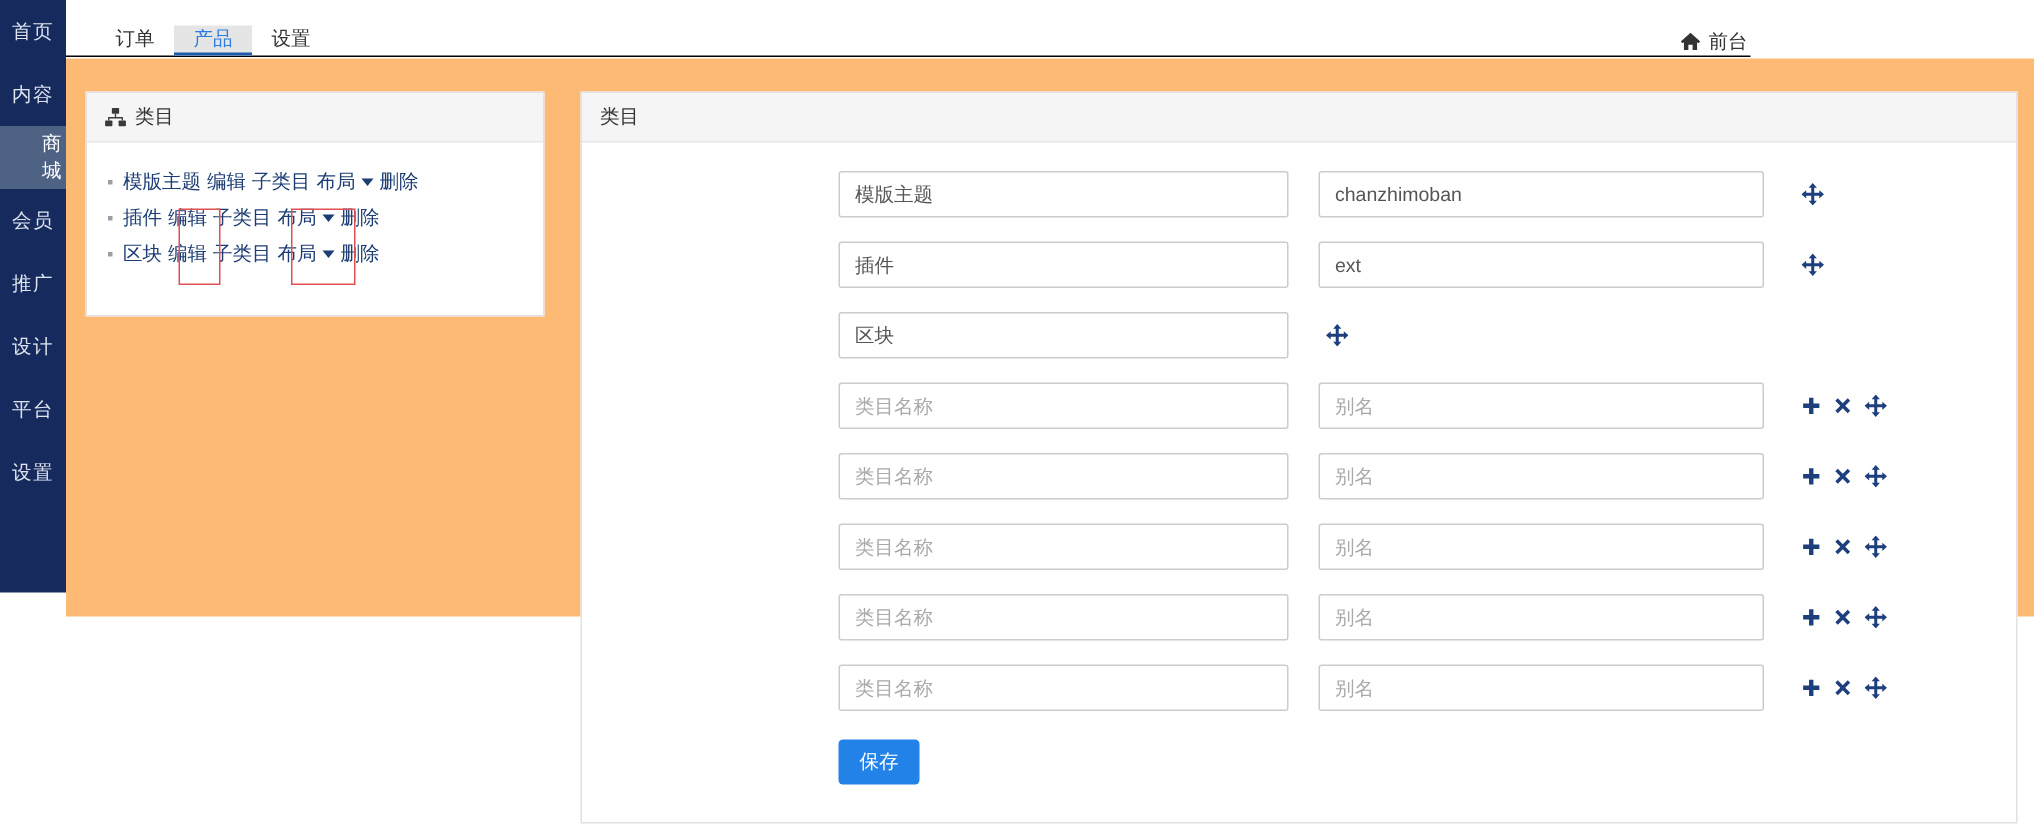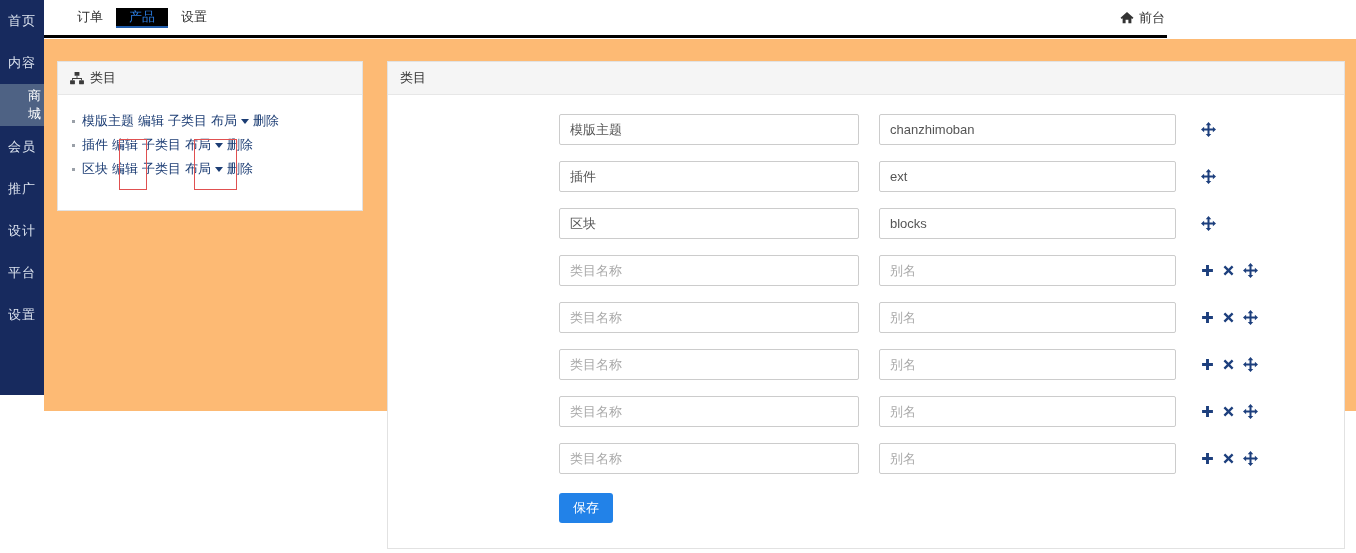--- a/index.html
+++ b/index.html
@@ -7,25 +7,25 @@
   #app { position:relative; width:1356px; height:553px; overflow:hidden; background:#fff; }
 
   
   .sidebar { position:absolute; left:0; top:0; width:44px; height:395px; background:#172a5e; z-index:5; }
   .sidebar-item { height:42px; display:flex; align-items:center; justify-content:center;
                   color:#dde4ef; font-size:13px; cursor:pointer; letter-spacing:1px; }
   .sidebar-item.active { background:#4e6284; color:#fff;padding-left:28px; }
 
   
   .topbar { position:absolute; left:44px; top:0; width:1123px; height:38px; background:#fff;
-            border-bottom:3px solid #000000; display:flex; align-items:center; }
+            border-bottom:1px solid #000000; display:flex; align-items:flex-end; }
   .tabs { display:flex; margin-left:20px; }
   .tab { padding:0 13px; display:flex; align-items:center; font-size:13px; color:#333; cursor:pointer;
          border-bottom:2px solid transparent; }
-  .tab.active { background:#000000; color:#2b7de1; border-bottom:2px solid #1f5cab;font-family:Liberation Serif, serif; }
+  .tab.active { background:#e5e5e5; color:#2b7de1; border-bottom:2px solid #1f5cab;font-family:Liberation Serif, serif; }
   .topbar-right { margin-left:auto; display:flex; align-items:center; padding-right:2px; }
   .front-link { display:flex; align-items:center; gap:5px; font-size:13px; color:#333; text-decoration:none; cursor:pointer; }
 
   
   .content { position:absolute; left:44px; top:39px; width:1312px; height:372px; background:#fdba74; }
 
   .panel { position:absolute; background:#fff; border:1px solid #e2e2e2; }
   .panel-header { height:33px; background:#f5f5f5; border-bottom:1px solid #e7e7e7;
                   display:flex; align-items:center; padding:0 12px; font-size:13px; color:#333; gap:6px; }
 
@@ -208,21 +208,20 @@
               <a title="">
                 <svg width="15" height="15" viewBox="0 0 24 24" fill="currentColor">
                   <path d="M12 0 L16.4 5 H13.6 V10.4 H19 V7.6 L24 12 L19 16.4 V13.6 H13.6 V19 H16.4 L12 24 L7.6 19 H10.4 V13.6 H5 V16.4 L0 12 L5 7.6 V10.4 H10.4 V5 H7.6 Z"></path>
                 </svg>
               </a>
             </span>
           </div>
 
           <div class="form-row">
             <input class="input-name" type="text" value="区块" placeholder="类目名称" style="">
-            <input class="input-alias" type="text" value="blocks" placeholder="别名" style="">
             <span class="row-icons">
 
               <a title="">
                 <svg width="15" height="15" viewBox="0 0 24 24" fill="currentColor">
                   <path d="M12 0 L16.4 5 H13.6 V10.4 H19 V7.6 L24 12 L19 16.4 V13.6 H13.6 V19 H16.4 L12 24 L7.6 19 H10.4 V13.6 H5 V16.4 L0 12 L5 7.6 V10.4 H10.4 V5 H7.6 Z"></path>
                 </svg>
               </a>
             </span>
           </div>
 

